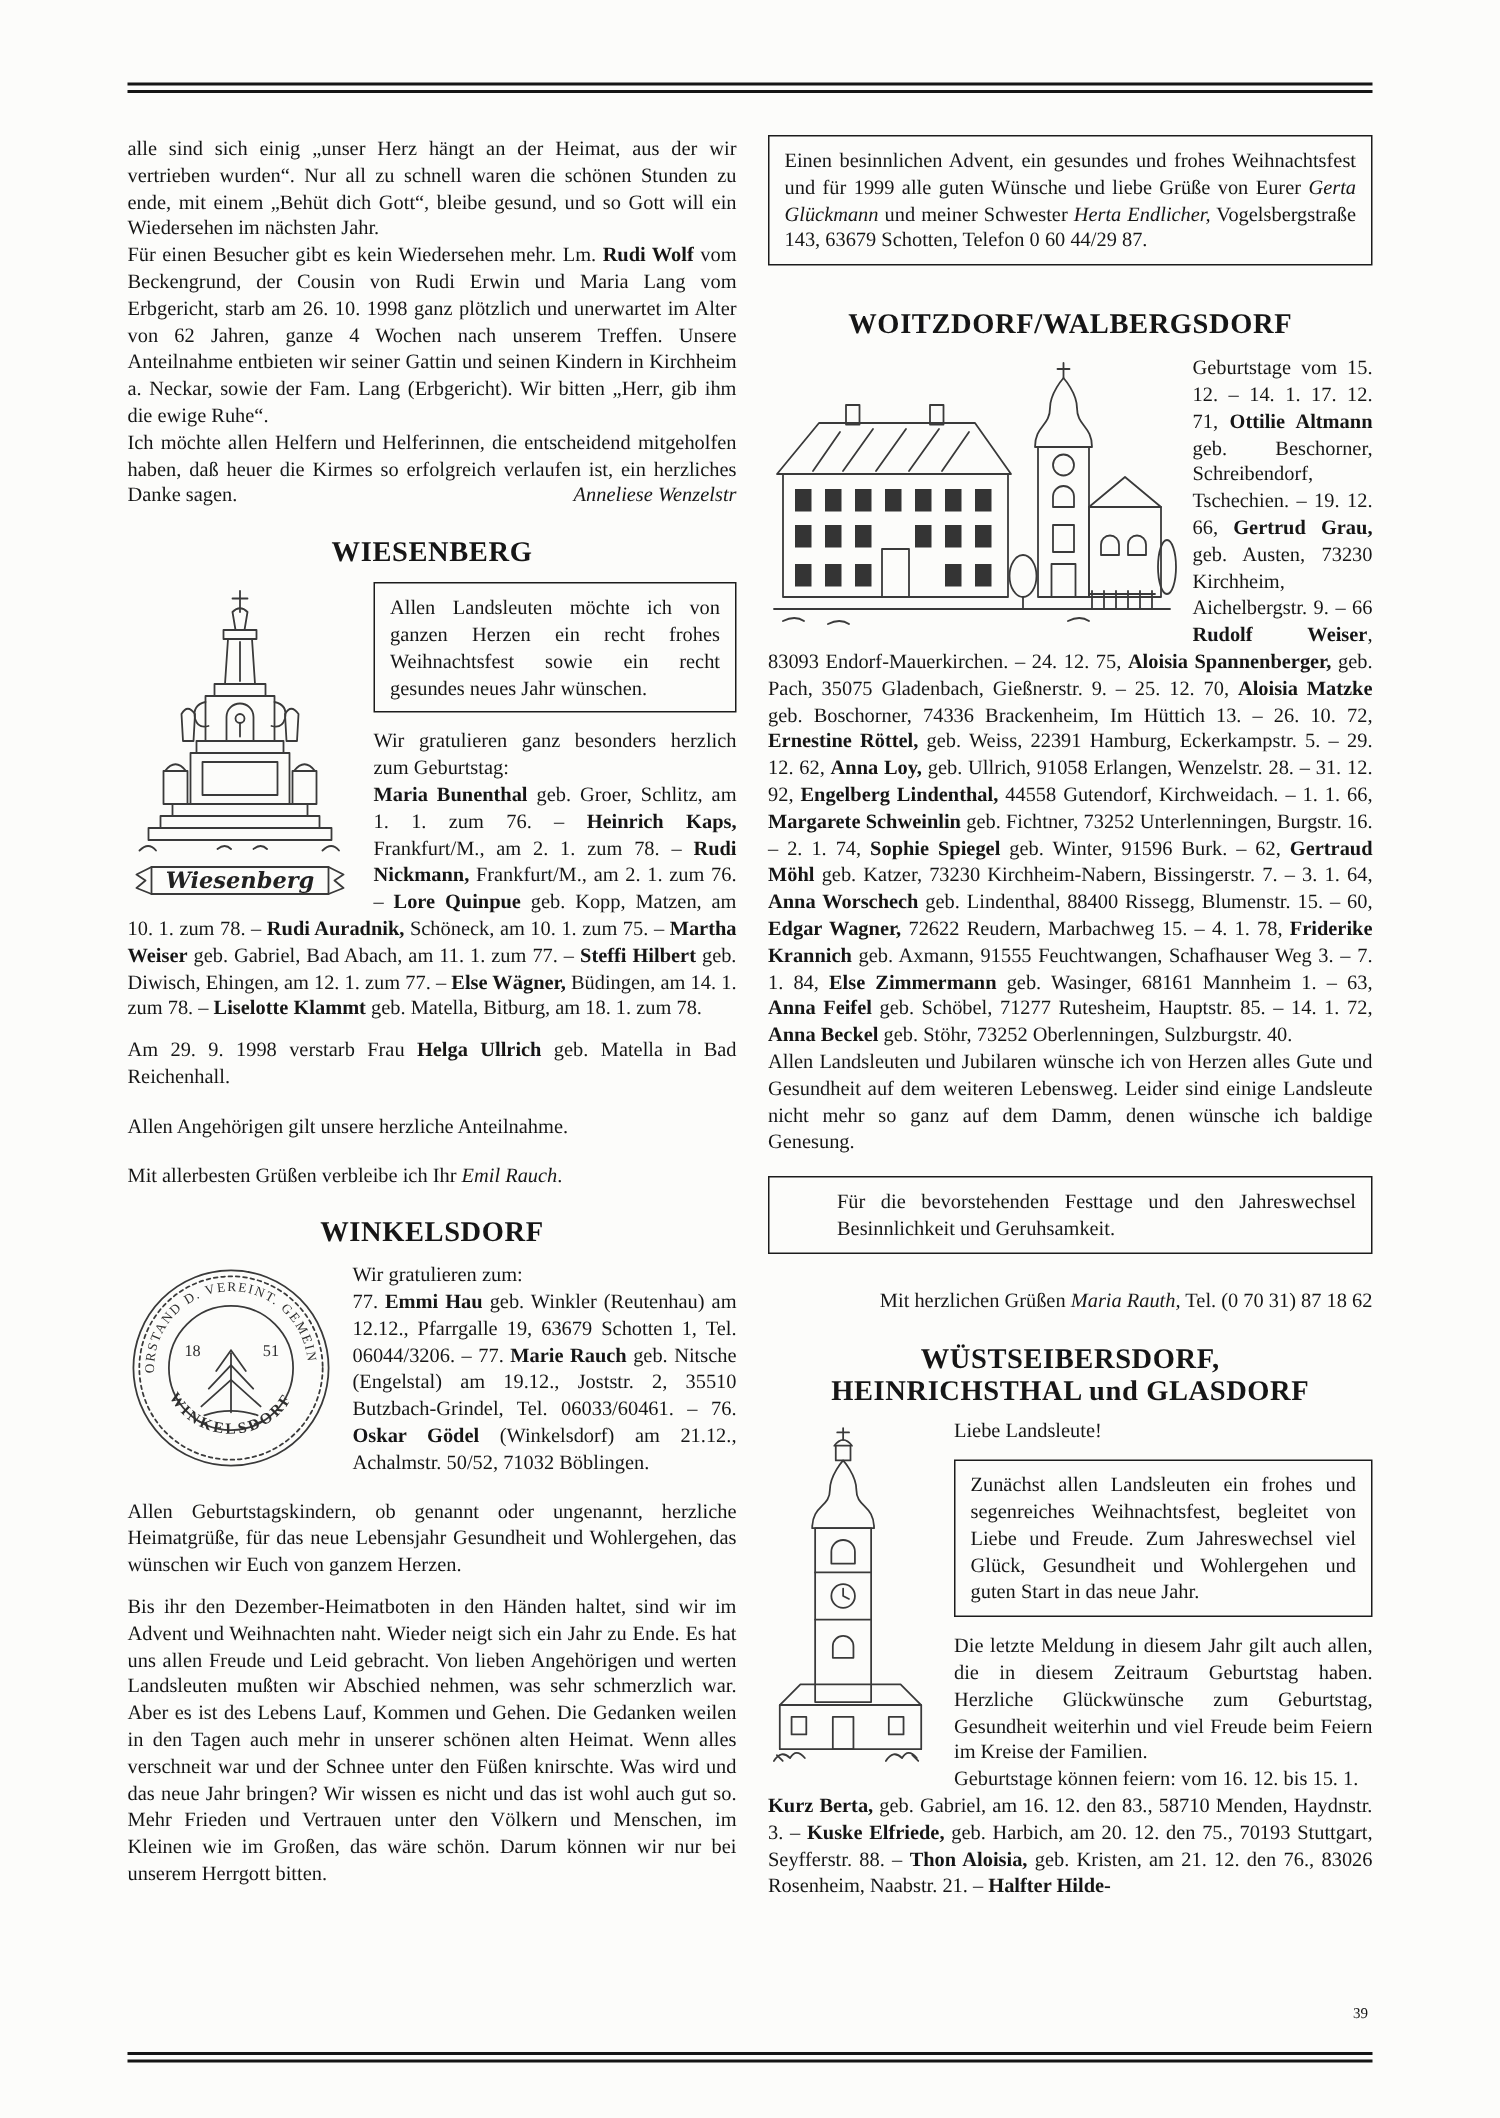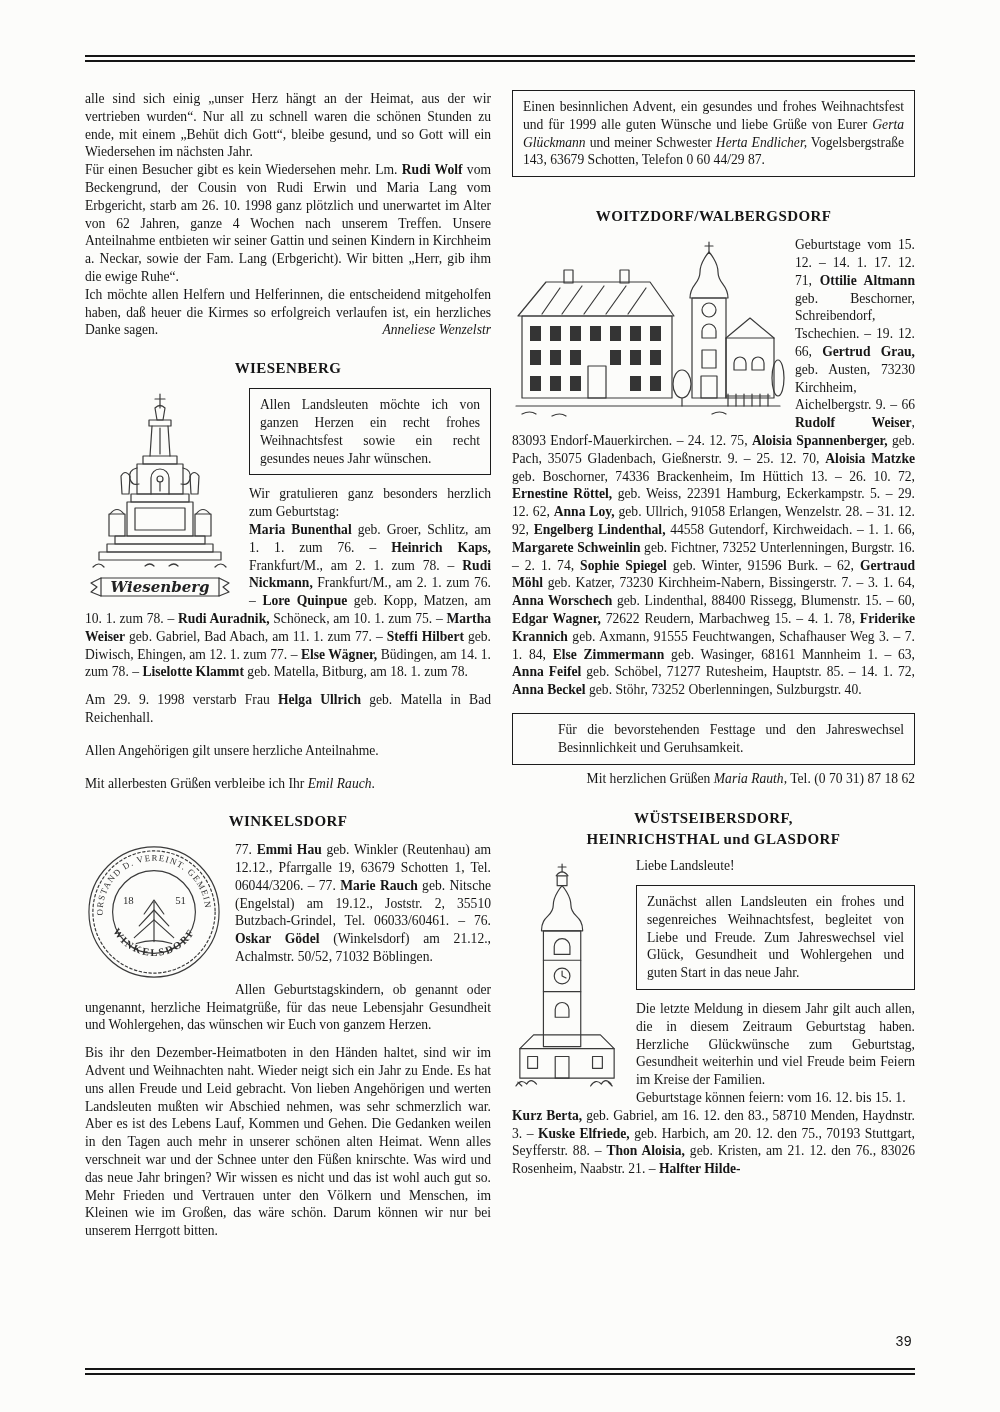--- a/index.html
+++ b/index.html
@@ -13,37 +13,37 @@
     color: #161616;
     font-family: "Liberation Serif", "DejaVu Serif", serif;
     font-size: 13.6px;
     line-height: 17.8px;
     overflow: hidden;
   }
   .rule { position: absolute; left: 85px; right: 85px; height: 7px;
           border-top: 2px solid #151515; border-bottom: 2px solid #151515; }
   .rule-top { top: 55px; }
   .rule-bottom { top: 1368px; }
-  .page-number { position: absolute; right: 88px; top: 1334px; font-size: 14px; font-family: Liberation Mono, monospace; }
+  .page-number { position: absolute; right: 88px; top: 1334px; font-size: 10px; }
 
   .col { position: absolute; top: 90px; }
   .col-left  { left: 85px;  width: 406px; }
   .col-right { left: 512px; width: 403px; }
 
   p { margin: 0; text-align: justify; }
   .b  { font-weight: bold; }
   .i  { font-style: italic; }
   .fr { float: right; }
   .mt8  { margin-top: 15px; }
   .mt10 { margin-top: 10px; }
   .right { text-align: right; }
 
   h2 {
     margin: 20px 0 10px 0;
-    font-size: 15px;
+    font-size: 19px;
     line-height: 19px;
     font-weight: bold;
     text-align: center;
     letter-spacing: 0.4px;
   }
   h2.tight { margin: 0 0 2px 0; }
   h2.tight-b { margin: 2px 0 8px 0; }
 
   .box {
     border: 1.2px solid #1c1c1c;
@@ -149,20 +149,21 @@
             <textPath href="#sealTop" startOffset="50%" text-anchor="middle">VORSTAND D. VEREINT. GEMEINDE</textPath>
           </text>
           <text class="seal-text" font-size="10.5" font-weight="bold" letter-spacing="2">
             <textPath href="#sealBottom" startOffset="50%" text-anchor="middle">WINKELSDORF</textPath>
           </text>
           <text class="seal-text" x="44" y="62" font-size="11" text-anchor="middle">18</text>
           <text class="seal-text" x="97" y="62" font-size="11" text-anchor="middle">51</text>
         </svg>
       </div>
 
+      <p>Wir gratulieren zum:</p>
       <p><span>77. </span><span class="b">Emmi Hau</span><span> geb. Winkler (Reutenhau) am 12.12., Pfarrgalle 19, 63679 Schotten 1, Tel. 06044/3206. – 77. </span><span class="b">Marie Rauch</span><span> geb. Nitsche (Engelstal) am 19.12., Joststr. 2, 35510 Butzbach-Grindel, Tel. 06033/60461. – 76. </span><span class="b">Oskar Gödel</span><span> (Winkelsdorf) am 21.12., Achalmstr. 50/52, 71032 Böblingen.</span></p>
       <p class="mt8">Allen Geburtstagskindern, ob genannt oder ungenannt, herzliche Heimatgrüße, für das neue Lebensjahr Gesundheit und Wohlergehen, das wünschen wir Euch von ganzem Herzen.</p>
       <p class="mt10">Bis ihr den Dezember-Heimatboten in den Händen haltet, sind wir im Advent und Weihnachten naht. Wieder neigt sich ein Jahr zu Ende. Es hat uns allen Freude und Leid gebracht. Von lieben Angehörigen und werten Landsleuten mußten wir Abschied nehmen, was sehr schmerzlich war. Aber es ist des Lebens Lauf, Kommen und Gehen. Die Gedanken weilen in den Tagen auch mehr in unserer schönen alten Heimat. Wenn alles verschneit war und der Schnee unter den Füßen knirschte. Was wird und das neue Jahr bringen? Wir wissen es nicht und das ist wohl auch gut so. Mehr Frieden und Vertrauen unter den Völkern und Menschen, im Kleinen wie im Großen, das wäre schön. Darum können wir nur bei unserem Herrgott bitten.</p>
     </div>
 
   </div>
 
   <div class="col col-right">
 
     <div class="box">
@@ -218,27 +219,28 @@
             <ellipse cx="170" cy="146" rx="9" ry="14"></ellipse>
             <line x1="170" y1="160" x2="170" y2="168"></line>
             <ellipse cx="266" cy="140" rx="6" ry="18"></ellipse>
             <path d="M216,168 v-12 M224,168 v-12 M232,168 v-12 M240,168 v-12 M248,168 v-12 M256,168 v-12 M214,158 h44"></path>
             <path d="M10,176 q8,-4 14,0 M40,178 q8,-4 14,0 M200,176 q8,-4 14,0"></path>
           </g>
         </svg>
       </div>
 
       <p><span>Geburtstage vom 15. 12. – 14. 1. 17. 12. 71, </span><span class="b">Ottilie Altmann</span><span> geb. Beschorner, Schreibendorf, Tschechien. – 19. 12. 66, </span><span class="b">Gertrud Grau,</span><span> geb. Austen, 73230 Kirchheim, Aichelbergstr. 9. – 66 </span><span class="b">Rudolf Weiser</span><span>, 83093 Endorf-Mauerkirchen. – 24. 12. 75, </span><span class="b">Aloisia Spannenberger,</span><span> geb. Pach, 35075 Gladenbach, Gießnerstr. 9. – 25. 12. 70, </span><span class="b">Aloisia Matzke</span><span> geb. Boschorner, 74336 Brackenheim, Im Hüttich 13. – 26. 10. 72, </span><span class="b">Ernestine Röttel,</span><span> geb. Weiss, 22391 Hamburg, Eckerkampstr. 5. – 29. 12. 62, </span><span class="b">Anna Loy,</span><span> geb. Ullrich, 91058 Erlangen, Wenzelstr. 28. – 31. 12. 92, </span><span class="b">Engelberg Lindenthal,</span><span> 44558 Gutendorf, Kirchweidach. – 1. 1. 66, </span><span class="b">Margarete Schweinlin</span><span> geb. Fichtner, 73252 Unterlenningen, Burgstr. 16. – 2. 1. 74, </span><span class="b">Sophie Spiegel</span><span> geb. Winter, 91596 Burk. – 62, </span><span class="b">Gertraud Möhl</span><span> geb. Katzer, 73230 Kirchheim-Nabern, Bissingerstr. 7. – 3. 1. 64, </span><span class="b">Anna Worschech</span><span> geb. Lindenthal, 88400 Rissegg, Blumenstr. 15. – 60, </span><span class="b">Edgar Wagner,</span><span> 72622 Reudern, Marbachweg 15. – 4. 1. 78, </span><span class="b">Friderike Krannich</span><span> geb. Axmann, 91555 Feuchtwangen, Schafhauser Weg 3. – 7. 1. 84, </span><span class="b">Else Zimmermann</span><span> geb. Wasinger, 68161 Mannheim 1. – 63, </span><span class="b">Anna Feifel</span><span> geb. Schöbel, 71277 Rutesheim, Hauptstr. 85. – 14. 1. 72, </span><span class="b">Anna Beckel</span><span> geb. Stöhr, 73252 Oberlenningen, Sulzburgstr. 40.</span></p>
+      <p>Allen Landsleuten und Jubilaren wünsche ich von Herzen alles Gute und Gesundheit auf dem weiteren Lebensweg. Leider sind einige Landsleute nicht mehr so ganz auf dem Damm, denen wünsche ich baldige Genesung.</p>
     </div>
 
     <div class="box mt10" style="margin-top:14px;padding-left:45px;">
       <p>Für die bevorstehenden Festtage und den Jahreswechsel Besinnlichkeit und Geruhsamkeit.</p>
     </div>
 
-    <p class="right" style="margin-top:5px;"><span>Mit herzlichen Grüßen </span><span class="i">Maria Rauth,</span><span> Tel. (0 70 31) 87 18 62</span></p>
+    <p class="right" style="margin-top:22px;"><span>Mit herzlichen Grüßen </span><span class="i">Maria Rauth,</span><span> Tel. (0 70 31) 87 18 62</span></p>
 
     <h2 class="tight" style="margin-top:22px;">WÜSTSEIBERSDORF,</h2>
     <h2 class="tight-b">HEINRICHSTHAL und GLASDORF</h2>
 
     <div class="section">
       <div class="illo illo-church">
         <svg width="110" height="233" viewBox="0 0 112 235" aria-hidden="true">
           <g class="sketch">
             <line x1="51" y1="4" x2="51" y2="12"></line>
               <line x1="47" y1="7" x2="55" y2="7"></line>

